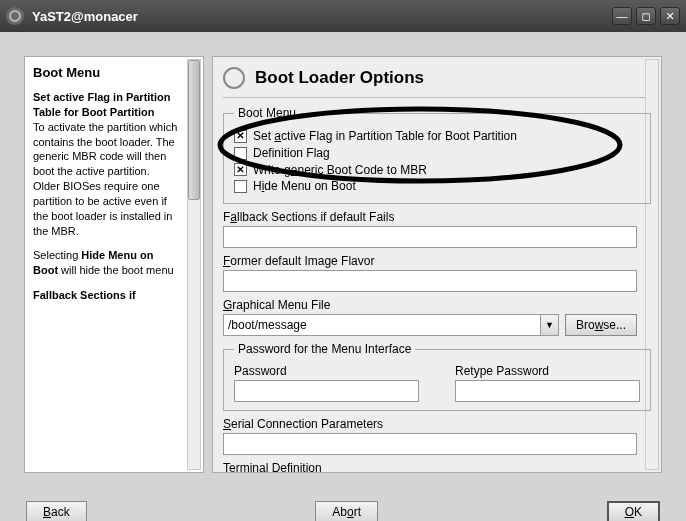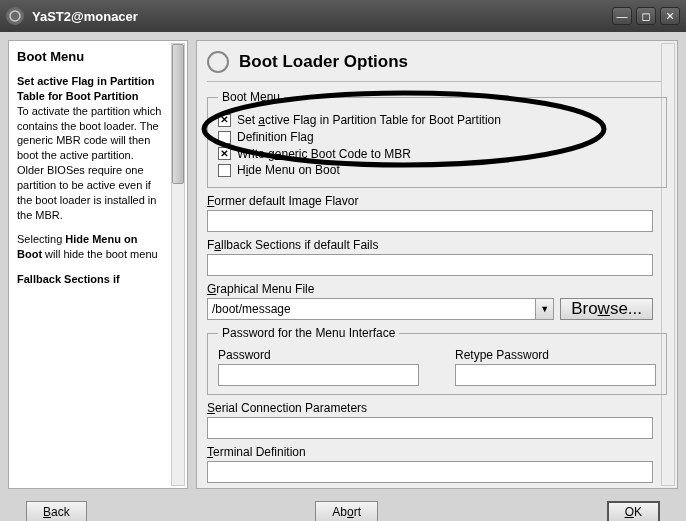--- a/index.html
+++ b/index.html
@@ -4,21 +4,21 @@
 <style>
 * { box-sizing: border-box; margin: 0; padding: 0; }
 body { font-family: Arial, sans-serif; font-size: 12px; background: #d4d4d4; width: 686px; height: 521px; overflow: hidden; }
 
 .titlebar { background: linear-gradient(to bottom, #5a5a5a, #3a3a3a); color: #fff; height: 32px; display: flex; align-items: center; padding: 0 6px; }
 .titlebar .logo { width: 18px; height: 18px; background: #6a6a6a; border-radius: 50%; margin-right: 8px; display: flex; align-items: center; justify-content: center; }
 .titlebar .title { flex: 1; font-weight: bold; font-size: 13px; }
 .titlebar .winbtns { display: flex; gap: 4px; }
 .titlebar .winbtn { width: 20px; height: 18px; background: linear-gradient(to bottom, #6a6a6a, #4a4a4a); border: 1px solid #2a2a2a; border-radius: 3px; display: flex; align-items: center; justify-content: center; color: #fff; font-size: 11px; cursor: pointer; }
 
-.main { display: flex; height: 465px; padding: 8px; gap: 8px; }
+.main { display: flex; height: 465px; padding: 24px; gap: 8px; }
 
 .helppanel { width: 180px; background: #fff; border: 1px solid #aaa; padding: 8px; overflow: hidden; position: relative; }
 .helppanel .scrollbar { position: absolute; right: 2px; top: 2px; bottom: 2px; width: 14px; background: #eee; border: 1px solid #ccc; }
 .helppanel .scrollthumb { position: absolute; right: 3px; top: 3px; width: 12px; height: 140px; background: linear-gradient(to right, #ddd, #bbb); border: 1px solid #999; border-radius: 2px; }
 .helppanel h3 { font-size: 13px; margin-bottom: 10px; }
 .helppanel .para { font-size: 11px; line-height: 1.35; margin-bottom: 10px; padding-right: 16px; }
 .helppanel .bold { font-weight: bold; }
 
 .contentpanel { flex: 1; background: #eeeeee; border: 1px solid #aaa; padding: 10px; overflow: hidden; position: relative; }
 .contentpanel .scrollbar { position: absolute; right: 2px; top: 2px; bottom: 2px; width: 14px; background: #eee; border: 1px solid #ccc; }
@@ -35,21 +35,21 @@
 .chkbox.checked::after { content: "✕"; }
 .mnemonic { text-decoration: underline; }
 
 .fieldrow { margin-bottom: 6px; padding-right: 14px; }
 .fieldlabel { font-size: 12px; margin-bottom: 2px; display: block; }
 .textinput { width: 100%; height: 22px; border: 1px solid #999; background: #fff; padding: 2px 4px; font-size: 12px; }
 .selectrow { display: flex; gap: 6px; align-items: flex-end; }
 .selectbox { flex: 1; position: relative; }
 .selectbox .textinput { padding-right: 20px; }
 .selectbox .caret { position: absolute; right: 1px; top: 1px; width: 18px; height: 20px; background: linear-gradient(to bottom, #f4f4f4, #d8d8d8); border-left: 1px solid #999; display: flex; align-items: center; justify-content: center; font-size: 9px; }
-.browsebtn { height: 22px; padding: 0 10px; background: linear-gradient(to bottom, #f4f4f4, #d8d8d8); border: 1px solid #888; font-size: 17px; cursor: pointer; }
+.browsebtn { height: 22px; padding: 0 10px; background: linear-gradient(to bottom, #f4f4f4, #d8d8d8); border: 1px solid #888; font-size: 12px; cursor: pointer; }
 
 .pwrow { display: flex; gap: 36px; }
 .pwcol { flex: 1; }
 
 .bottombar { height: 30px; display: flex; align-items: center; padding: 0 26px; gap: 10px; }
 .bottombar .spacer { flex: 1; }
 .bottombar button { height: 22px; padding: 0 16px; background: linear-gradient(to bottom, #f4f4f4, #d8d8d8); border: 1px solid #888; font-size: 12px; cursor: pointer; }
 .bottombar button.default { border: 2px solid #555; }
 
 .annotation { position: absolute; pointer-events: none; }
@@ -113,26 +113,26 @@
           <span class="chkbox checked"></span>
           <span><span>Write g</span><span class="mnemonic">e</span><span>neric Boot Code to MBR</span></span>
         </div>
       <div class="chkrow">
           <span class="chkbox"></span>
           <span><span>H</span><span class="mnemonic">i</span><span>de Menu on Boot</span></span>
         </div>
     </fieldset>
 
     <div class="fieldrow">
-      <label class="fieldlabel"><span class="mnemonic">F</span><span>ormer default Image Flavor</span></label>
+      <label class="fieldlabel"><span>F</span><span class="mnemonic">a</span><span>llback Sections if default Fails</span></label>
       <input class="textinput" value="" style="">
     </div>
 
     <div class="fieldrow">
-      <label class="fieldlabel"><span>F</span><span class="mnemonic">a</span><span>llback Sections if default Fails</span></label>
+      <label class="fieldlabel"><span class="mnemonic">F</span><span>ormer default Image Flavor</span></label>
       <input class="textinput" value="" style="">
     </div>
 
     <div class="fieldrow">
       <label class="fieldlabel"><span class="mnemonic">G</span><span>raphical Menu File</span></label>
       <div class="selectrow">
         <div class="selectbox">
           <input class="textinput" value="/boot/message" style="">
           <div class="caret">▼</div>
         </div>

